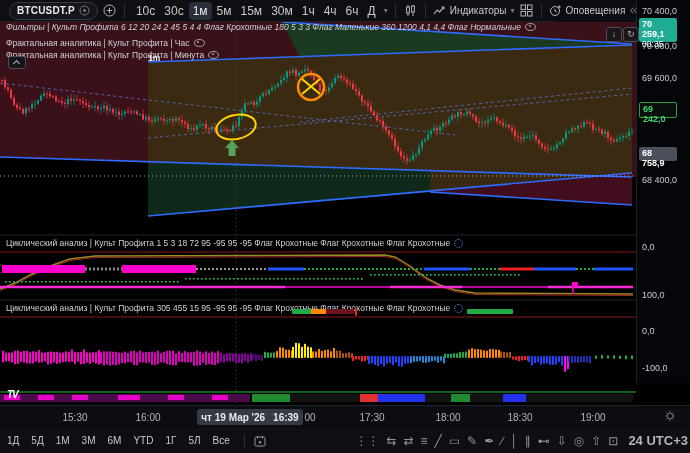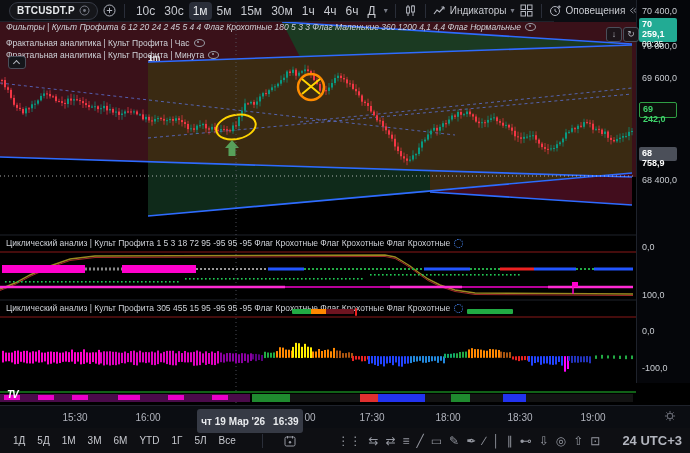--- a/index.html
+++ b/index.html
@@ -35,26 +35,26 @@
   #tv-logo{position:absolute;left:7px;top:367px;font-size:10px;font-weight:bold;color:#fff;z-index:6;font-style:italic;letter-spacing:-1px;}
   .gradbar{position:absolute;height:5px;z-index:5;border-radius:1px;}
   
   #price-axis{position:absolute;left:636px;top:0;width:54px;height:383px;background:#05060a;border-left:1px solid #1e222b;z-index:4;}
   .plabel{position:absolute;left:5px;font-size:9px;color:#c8cbd1;transform:translateY(-50%);white-space:nowrap;}
   .pbadge{position:absolute;left:2px;right:14px;border-radius:2px;text-align:left;padding:1px 3px;font-size:9px;font-weight:bold;}
   #badge-countdown{font-weight:normal;font-size:8.5px;color:#eafff8;}
   
   #time-axis{position:absolute;left:0;top:405px;width:690px;height:22px;background:#0b0d12;border-top:1px solid #1e222b;z-index:6;}
   .tlabel{position:absolute;top:50%;transform:translate(-50%,-50%);font-size:10px;color:#b2b5be;}
-  #time-badge{position:absolute;left:197px;top:3px;width:106px;height:24px;background:#363a45;border-radius:3px;
+  #time-badge{position:absolute;left:197px;top:3px;width:106px;height:16px;background:#363a45;border-radius:3px;
       color:#e8eaed;font-size:10px;font-weight:bold;display:flex;align-items:center;justify-content:center;gap:8px;}
   #ta-gear{position:absolute;right:14px;top:4px;cursor:pointer;}
   
   #tb-bottom{position:absolute;left:0;top:427px;width:690px;height:26px;background:#0e0f13;border-top:1px solid #1e222b;
-      display:flex;align-items:center;padding:0 8px;box-sizing:border-box;gap:18px;}
+      display:flex;align-items:center;padding:0 2px;box-sizing:border-box;gap:6px;}
   .rangebtn{font-size:10px;color:#c7c9cf;padding:2px 5px;border-radius:3px;cursor:pointer;}
   #tools-grp{margin-left:auto;display:flex;align-items:center;gap:7px;}
   .toolglyph{font-size:12px;color:#9598a1;cursor:pointer;line-height:1;}
   #utc-label{font-size:13px;font-weight:bold;color:#b2b5be;margin-left:4px;}
   svg.ic{display:block;}
 </style>
 </head>
 <body>
 
 <div id="app">

